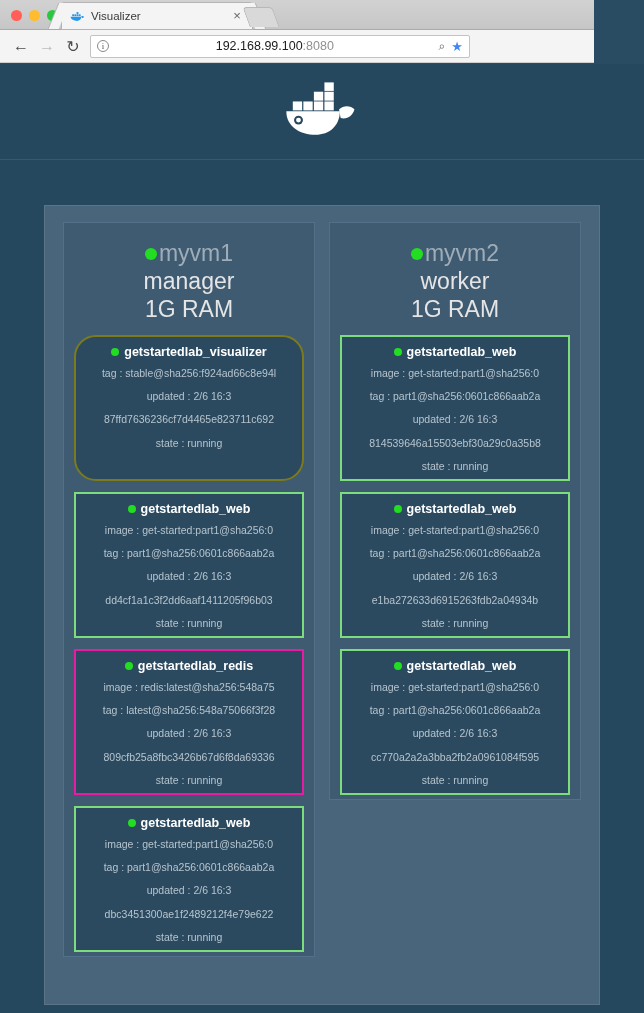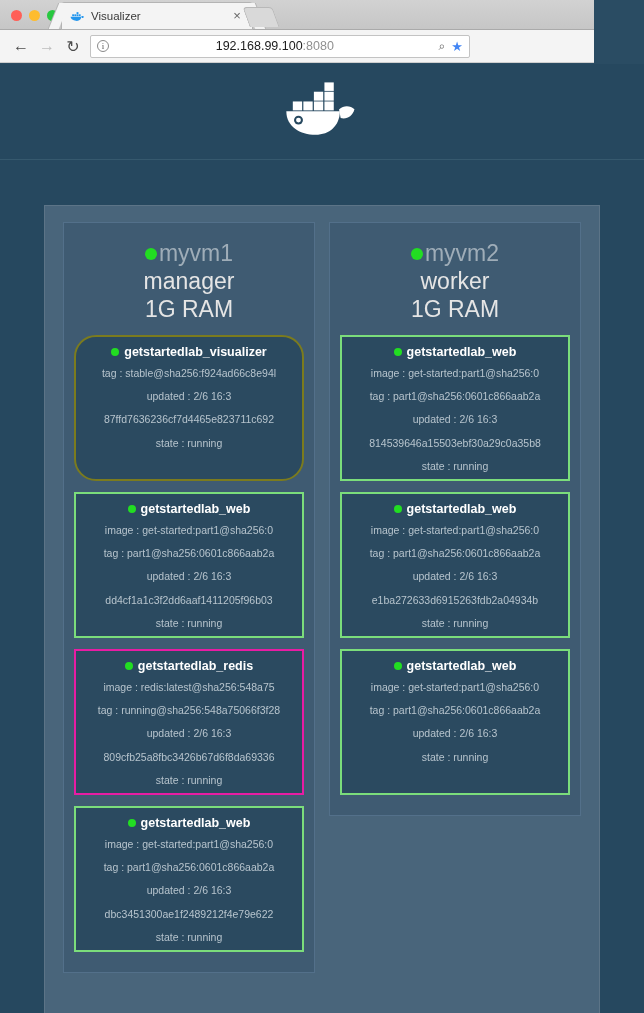--- a/index.html
+++ b/index.html
@@ -123,21 +123,21 @@
     padding: 16px 18px 44px 18px;
     display: flex;
     gap: 14px;
     min-height: 800px;
   }
 
   .node {
     flex: 1 1 0;
     background: #3f5b72;
     border: 1px solid #53708a;
-    padding: 16px 10px 20px 10px;
+    padding: 16px 10px 4px 10px;
     display: flex; flex-direction: column;
     align-self: flex-start;
   }
   .node-header { text-align: center; margin-bottom: 12px; }
   .node-name {
     font-size: 23px; color: #9fadb8; line-height: 1.22;
     display: flex; align-items: center; justify-content: center; gap: 2px;
   }
   .node-led {
     width: 12px; height: 12px; border-radius: 50%;
@@ -278,21 +278,21 @@
             <div class="card-line">dd4cf1a1c3f2dd6aaf1411205f96b03</div>
             <div class="card-line">state : running</div>
           </div>
 
           <div class="card border-magenta">
             <div class="card-title">
               <span class="card-led"></span>
               <span>getstartedlab_redis</span>
             </div>
             <div class="card-line">image : redis:latest@sha256:548a75</div>
-            <div class="card-line">tag : running@sha256:548a75066f3f28</div>
+            <div class="card-line">tag : latest@sha256:548a75066f3f28</div>
             <div class="card-line">updated : 2/6 16:3</div>
             <div class="card-line">809cfb25a8fbc3426b67d6f8da69336</div>
             <div class="card-line">state : running</div>
           </div>
 
           <div class="card border-green">
             <div class="card-title">
               <span class="card-led"></span>
               <span>getstartedlab_web</span>
             </div>
@@ -342,20 +342,21 @@
           </div>
 
           <div class="card border-green">
             <div class="card-title">
               <span class="card-led"></span>
               <span>getstartedlab_web</span>
             </div>
             <div class="card-line">image : get-started:part1@sha256:0</div>
             <div class="card-line">tag : part1@sha256:0601c866aab2a</div>
             <div class="card-line">updated : 2/6 16:3</div>
+            <div class="card-line">cc770a2a2a3bba2fb2a0961084f595</div>
             <div class="card-line">state : running</div>
           </div>
 
         </div>
       </div>
 
     </div>
   </div>
 </div>
 

